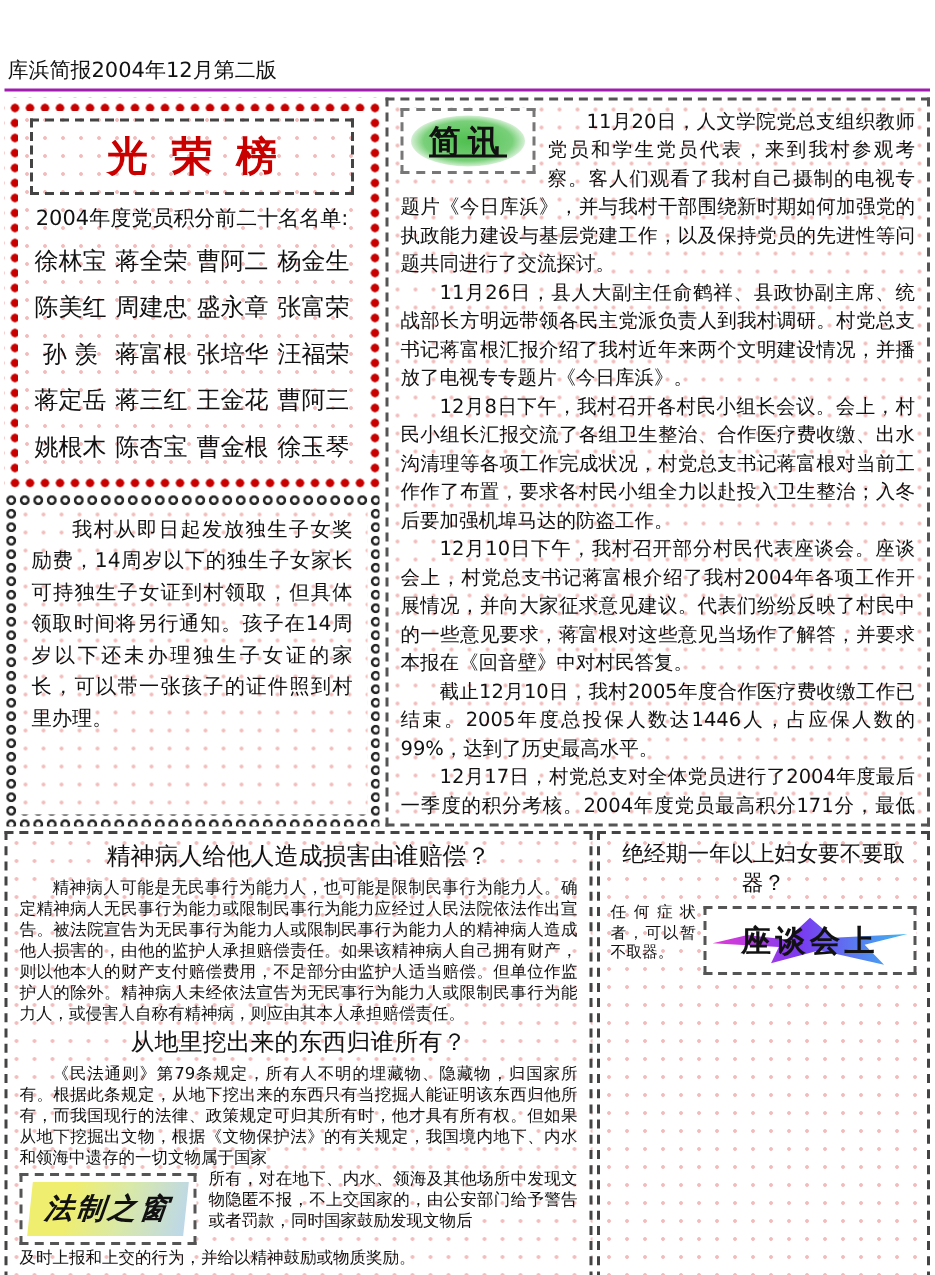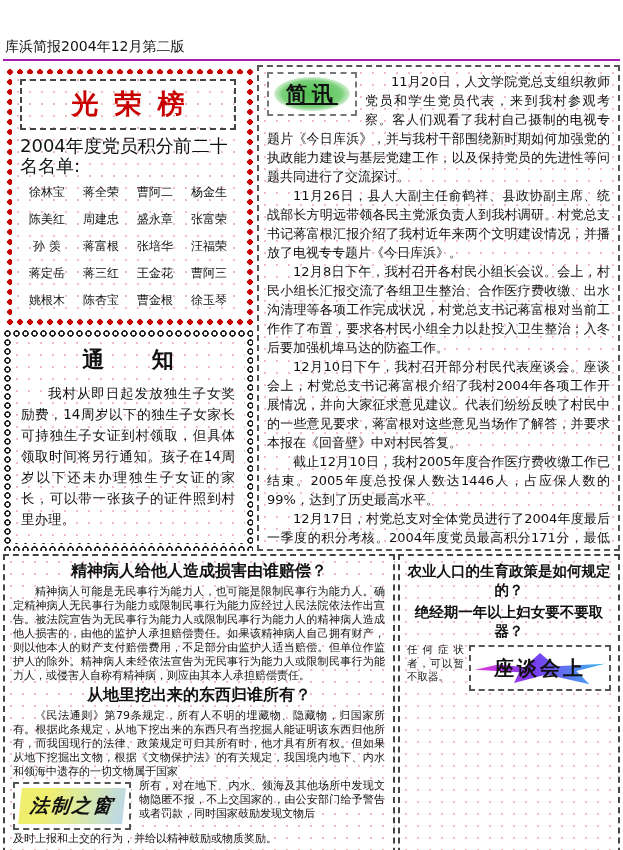--- a/index.html
+++ b/index.html
@@ -18,22 +18,22 @@
   .bottom-row{display:flex;gap:3px;height:330px;margin-top:3px;}
 
   
   .honor-wrap{height:260px;box-sizing:border-box;padding:9px;background-color:#fff;
     background-image:radial-gradient(#c80000 2.6px, rgba(255,255,255,0) 3px);
     background-size:10px 10px;background-position:2px 2px;}
   .honor-inner{height:100%;box-sizing:border-box;padding:4px 8px;}
   .honor-titlebox{border:2px dashed #444;text-align:center;padding:5px 0 6px;margin:1px 0 6px;background:transparent;}
   .honor-title{color:#c80000;font-weight:bold;font-size:27px;letter-spacing:16px;padding-left:16px;
     font-family:"DejaVu Serif",serif;}
-  .honor-intro{font-size:18px;line-height:20px;margin:2px 0 8px;}
-  .names-grid{display:grid;grid-template-columns:repeat(4,1fr);row-gap:10px;font-size:12px;text-align:center;}
+  .honor-intro{font-size:14px;line-height:20px;margin:2px 0 8px;text-align:center;}
+  .names-grid{display:grid;grid-template-columns:repeat(4,1fr);row-gap:10px;font-size:16px;text-align:center;}
   .name{white-space:nowrap;}
 
   
   .notice-wrap{flex:1;box-sizing:border-box;padding:8px;background-color:#fff;
     background-image:radial-gradient(circle, rgba(255,255,255,0) 1.4px, #222 1.9px 3px, rgba(255,255,255,0) 3.5px);
     background-size:9px 9px;}
   .notice-inner{height:100%;box-sizing:border-box;padding:6px 10px;}
   .notice-title{text-align:center;font-size:22px;font-weight:bold;letter-spacing:20px;padding-left:20px;
     margin:2px 0 8px;font-family:"DejaVu Serif",serif;}
   .notice-body{font-size:13.5px;line-height:21px;text-indent:2em;text-align:justify;margin:0;}
@@ -42,21 +42,21 @@
   .news{flex:1;border:2px dashed #555;box-sizing:border-box;padding:5px 8px;overflow:hidden;}
   .news-logo{float:left;border:2px dashed #777;padding:3px 5px;margin:0 8px 2px 0;background:#fff;}
   .news-logo-text{display:inline-block;border-radius:50%;
     background:radial-gradient(ellipse at center,#4fbf4f 0%,#79d079 55%,rgba(121,208,121,0) 78%);
     padding:3px 12px;font-size:21px;font-weight:bold;letter-spacing:5px;text-decoration:underline;
     font-family:"DejaVu Serif",serif;}
   .news p{font-size:13px;line-height:19px;text-indent:2em;text-align:justify;margin:0;}
 
   
   .law{width:392px;border:2px dashed #444;box-sizing:border-box;padding:3px 8px;overflow:hidden;}
-  .law h3,.fp h3{text-align:center;font-weight:bold;margin:2px 0 3px;font-family:"DejaVu Serif",serif;}
+  .law h3,.fp h3{text-align:center;font-weight:normal;margin:2px 0 3px;font-family:"DejaVu Serif",serif;}
   .law h3{font-size:16px;}
   .law p{font-size:11px;line-height:14px;text-indent:2em;text-align:justify;margin:0;}
   .law p.cont,.fp p.cont{text-indent:0;}
   .law-logo{float:left;border:2px dashed #555;padding:4px 5px;margin:3px 8px 2px 0;background:#fff;}
   .law-logo-text{display:inline-block;transform:skewX(-6deg);
     background:linear-gradient(100deg,#f0ee6e 25%,#d9e9a8 60%,#bcd7ea);
     padding:5px 10px;font-size:19px;font-weight:bold;font-style:italic;letter-spacing:2px;
     font-family:"DejaVu Serif",serif;}
   .clear{clear:left;}
 
@@ -114,21 +114,20 @@
               <span class="name">姚根木</span>
               <span class="name">陈杏宝</span>
               <span class="name">曹金根</span>
               <span class="name">徐玉琴</span>
             </div>
         </div>
       </div>
 
       <div class="notice-wrap">
         <div class="notice-inner dots">
-          <div class="notice-title">通 知</div>
           <p class="notice-body">我村从即日起发放独生子女奖励费，14周岁以下的独生子女家长可持独生子女证到村领取，但具体领取时间将另行通知。孩子在14周岁以下还未办理独生子女证的家长，可以带一张孩子的证件照到村里办理。</p>
         </div>
       </div>
 
     </div>
 
     <div class="news dots">
       <div class="news-logo">
         <span class="news-logo-text">简讯</span>
       </div>
@@ -155,21 +154,20 @@
       <div>
         <div class="law-logo">
           <span class="law-logo-text">法制之窗</span>
         </div>
         <p class="cont">所有，对在地下、内水、领海及其他场所中发现文物隐匿不报，不上交国家的，由公安部门给予警告或者罚款，同时国家鼓励发现文物后</p>
       </div>
       <p class="cont clear">及时上报和上交的行为，并给以精神鼓励或物质奖励。</p>
     </div>
 
     <div class="fp dots">
-      <h3>农业人口的生育政策是如何规定的？</h3>
       <h3>绝经期一年以上妇女要不要取器？</h3>
       <div>
         <div class="fp-logo">
           <span class="fp-star"></span>
           <span class="fp-logo-text">座谈会上</span>
         </div>
         <p class="cont">任何症状者，可以暂不取器。</p>
       </div>
     </div>
 

